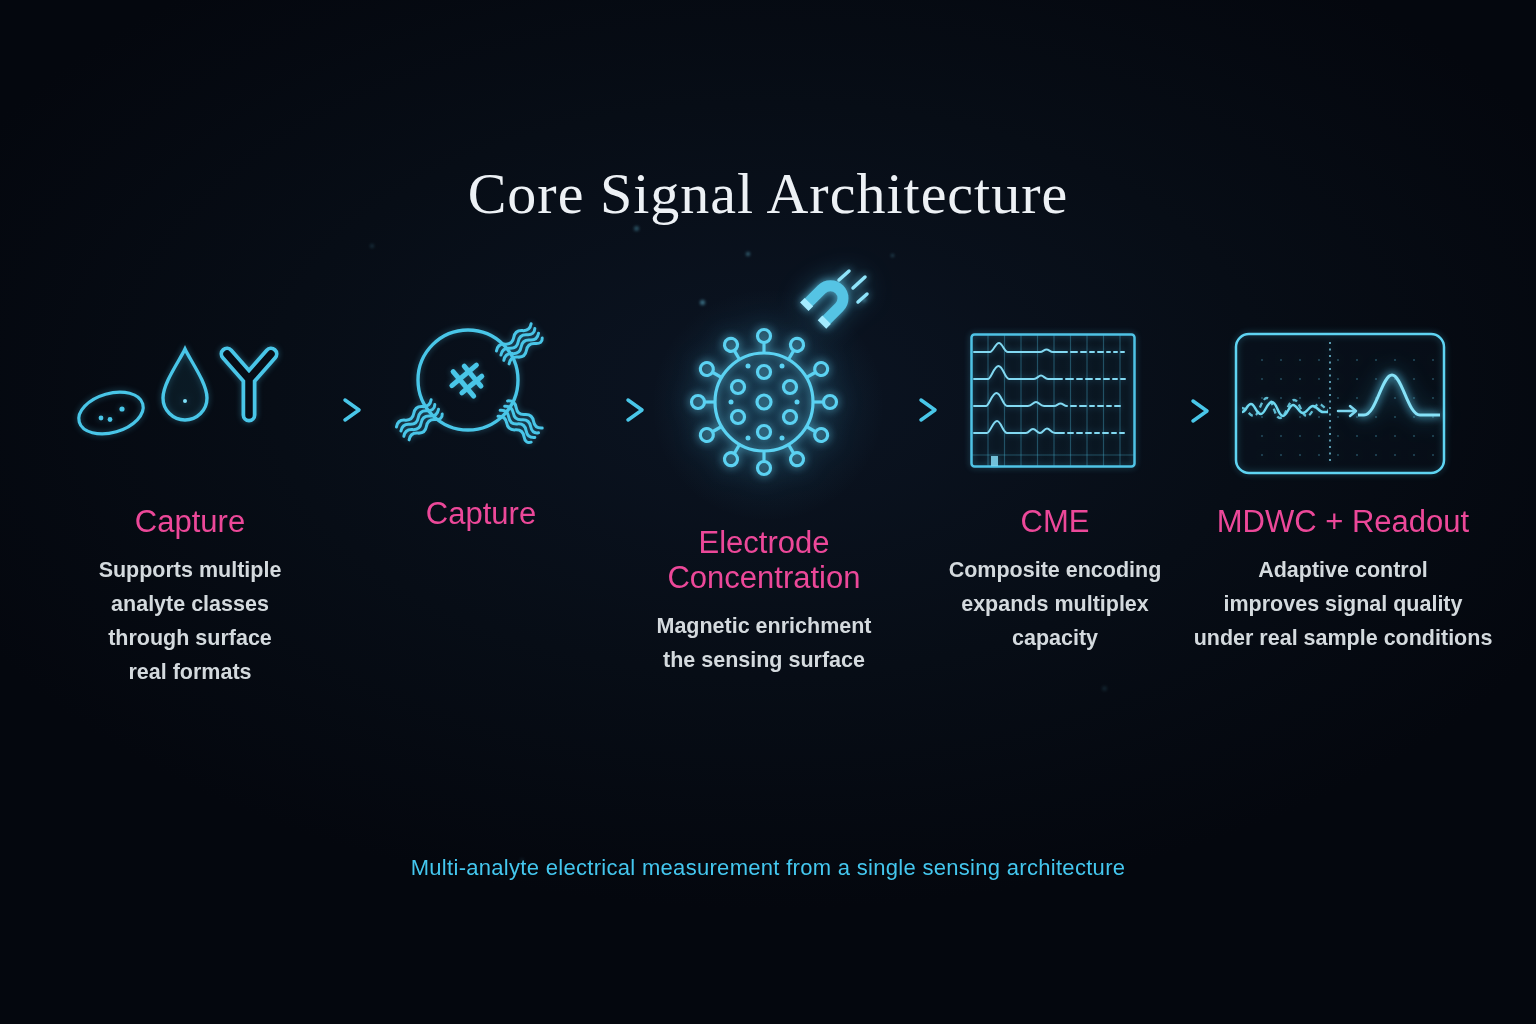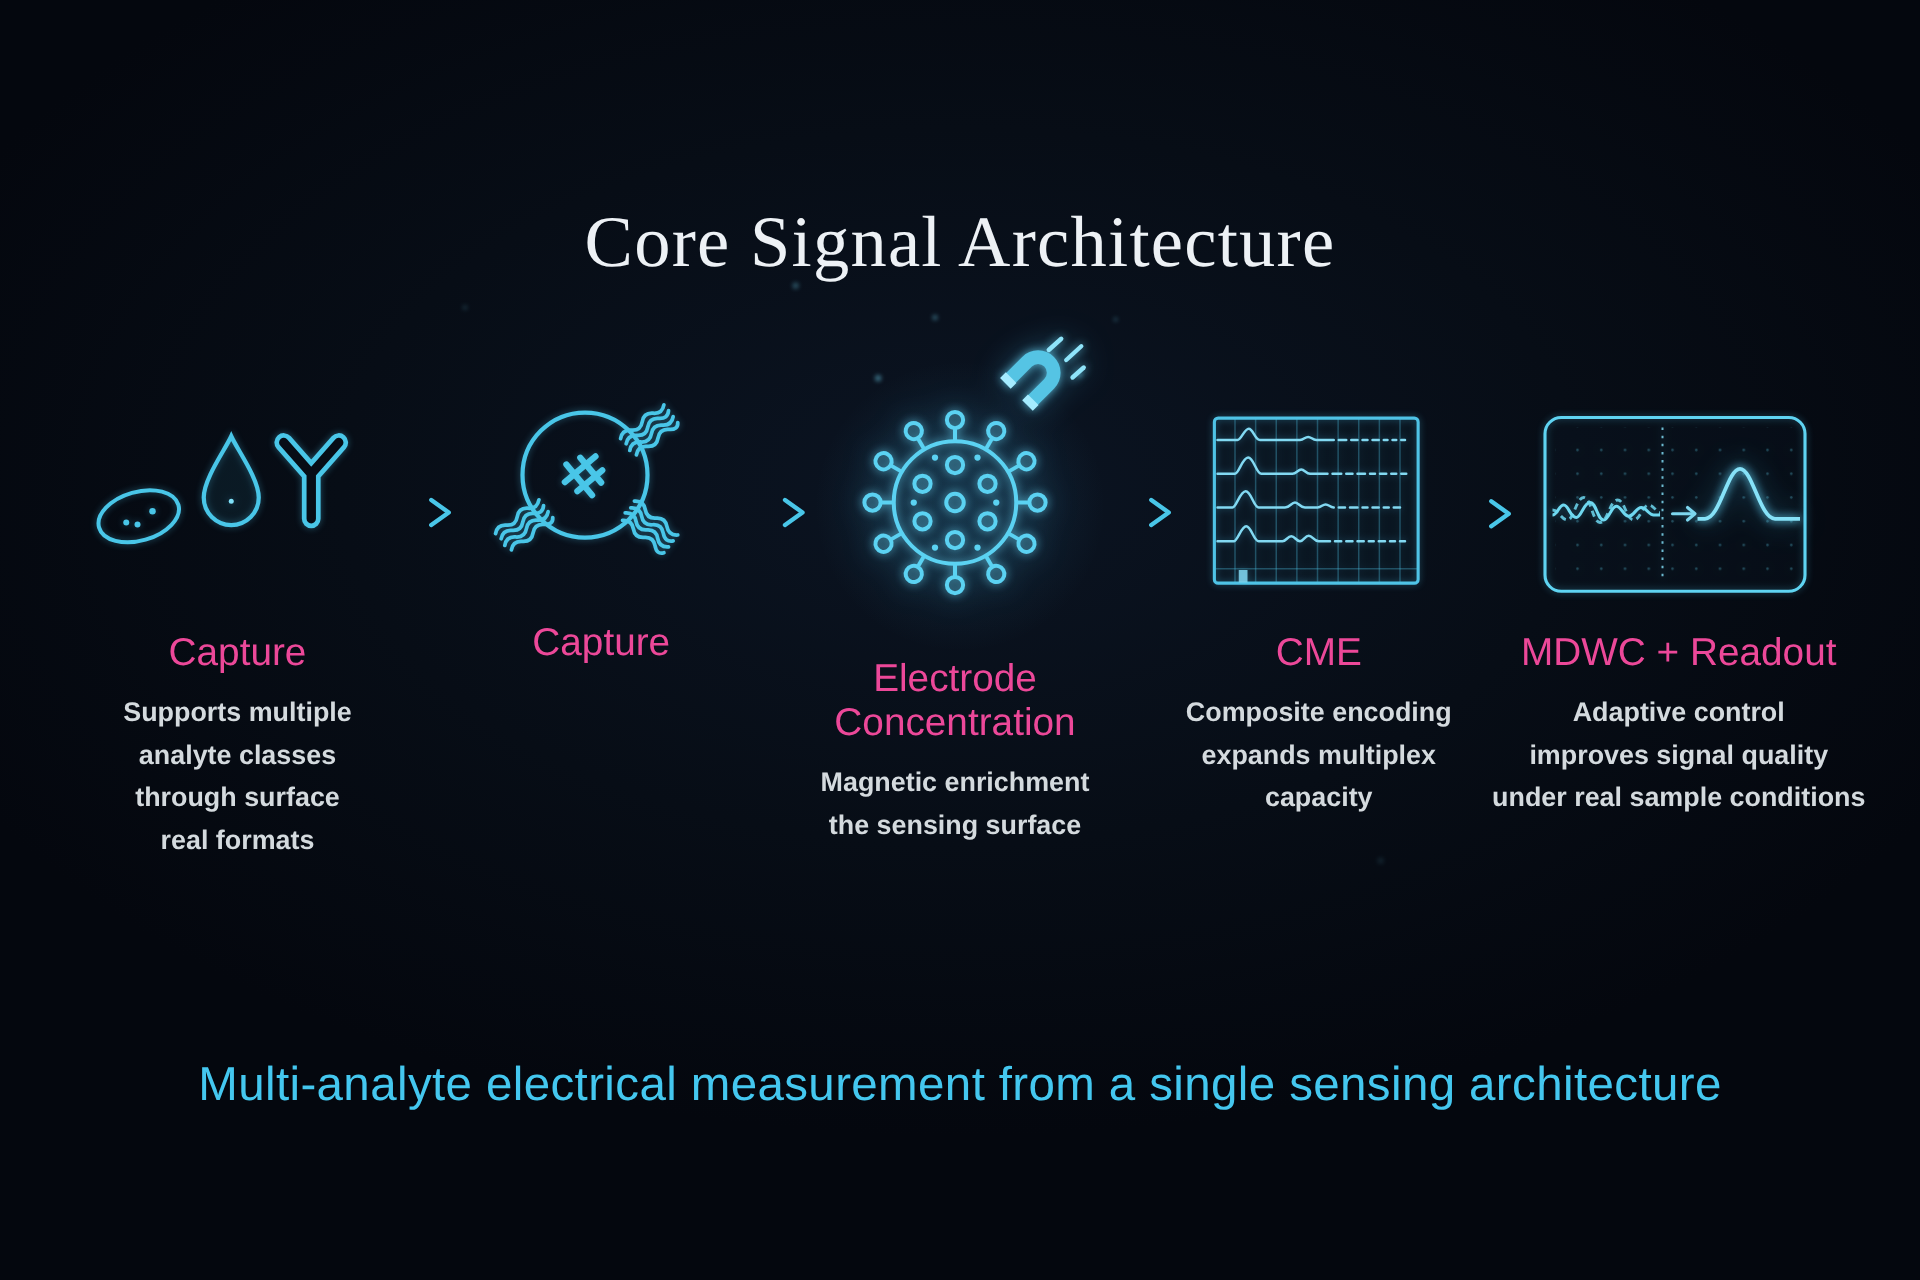--- a/index.html
+++ b/index.html
@@ -16,21 +16,21 @@
   .stage{position:absolute;text-align:center;}
   .stage-title{
     font-size:31px;line-height:35px;font-weight:400;color:#ec4899;
     margin-bottom:14px;white-space:nowrap;
   }
   .stage-desc{
     font-size:21.5px;line-height:34px;font-weight:700;color:#d4dade;white-space:nowrap;
   }
   .footer-caption{
     position:absolute;top:848px;left:0;width:1536px;text-align:center;
-    font-size:38px;line-height:40px;font-weight:500;color:#44c7ef;letter-spacing:.3px;
+    font-size:22px;line-height:40px;font-weight:500;color:#44c7ef;letter-spacing:.3px;
   }
   svg.icon{position:absolute;overflow:visible;}
   .soft{filter:drop-shadow(0 0 3px rgba(80,200,240,.38));}
   .glow{filter:drop-shadow(0 0 4px rgba(110,220,252,.75)) drop-shadow(0 0 12px rgba(70,185,235,.35));}
   .halo{
     position:absolute;left:648px;top:290px;width:240px;height:230px;border-radius:50%;
     background:radial-gradient(circle, rgba(70,185,235,.14) 0%, rgba(70,185,235,0) 70%);
   }
   .dot{position:absolute;border-radius:50%;background:#6fd2ef;filter:blur(1.5px);}
 </style>

